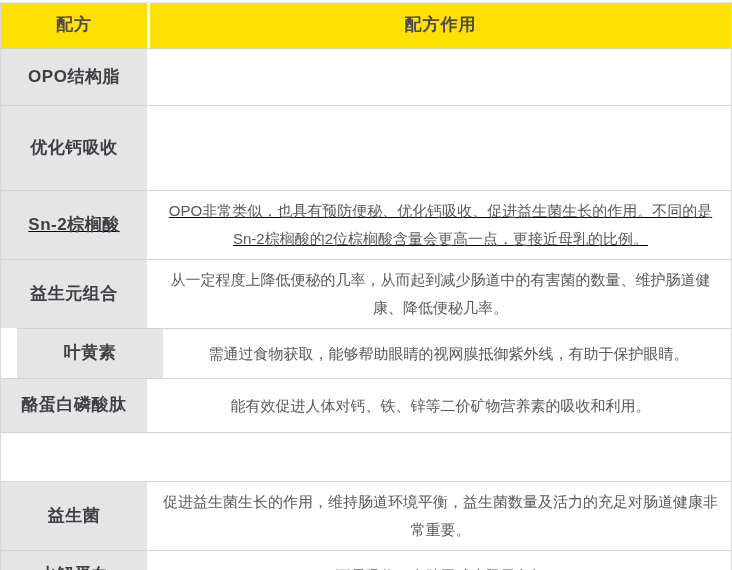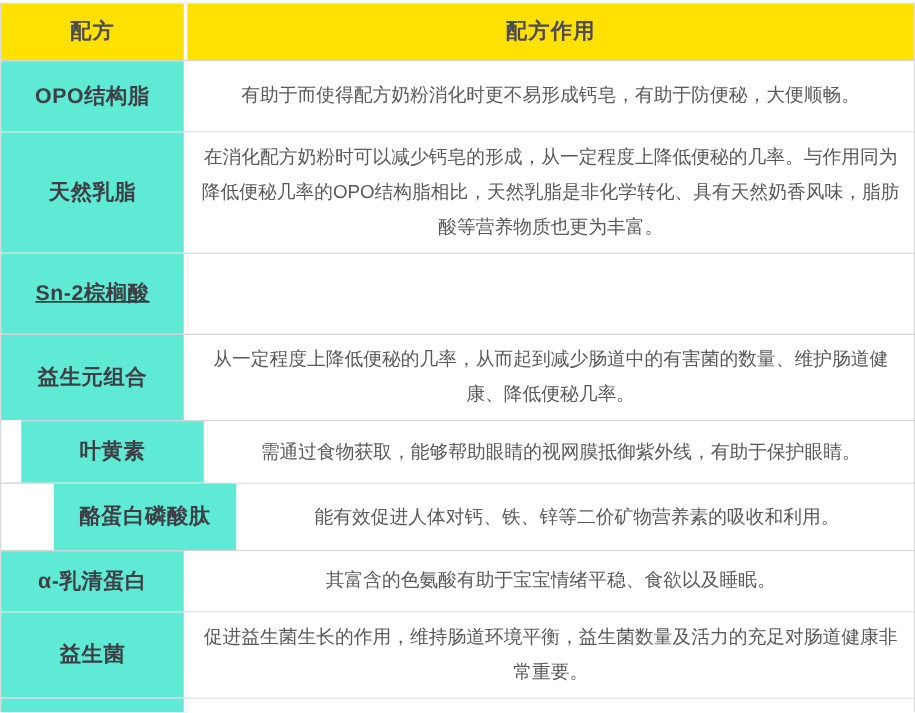--- a/index.html
+++ b/index.html
@@ -33,21 +33,21 @@
   .cell {
     box-sizing: border-box;
     display: flex;
     align-items: center;
     justify-content: center;
     text-align: center;
   }
   .name-cell {
     width: 149px;
     min-width: 149px;
-    background: #5eead4;
+    background: #e5e5e5;
     border-right: 3px solid #ffffff;
     font-size: 17px;
     font-weight: bold;
     color: #3e3e44;
     letter-spacing: 0.5px;
     line-height: 1.3;
     padding: 4px 6px;
   }
   .effect-cell {
     flex: 1;
@@ -69,61 +69,58 @@
   }
   .header-row .effect-cell {
     line-height: 1.3;
   }
   
   #rows .row:nth-child(1) { min-height: 56px; }
   #rows .row:nth-child(2) { min-height: 84px; }
   #rows .row:nth-child(3) { min-height: 64px; text-decoration: underline; }
   #rows .row:nth-child(4) { min-height: 65px; }
   #rows .row:nth-child(5) { min-height: 49px; margin-left: 16px; }
-  #rows .row:nth-child(6) { min-height: 53px; padding-left: 42px; }
+  #rows .row:nth-child(6) { min-height: 53px; }
   #rows .row:nth-child(7) { min-height: 48px; }
   #rows .row:nth-child(8) { min-height: 54px; }
   #rows .row:nth-child(9) { min-height: 49px; }
 </style>
 </head>
 <body>
 
 <div class="page">
   <div class="table">
     <div class="row header-row">
       <div class="cell name-cell header-cell">配方</div>
       <div class="cell effect-cell header-cell">配方作用</div>
     </div>
     <div id="rows">
         <div class="row">
           <div class="cell name-cell">OPO结构脂</div>
-          <div class="cell effect-cell">有助于而使得配方奶粉消化时更不易形成钙皂，有助于防便秘，大便顺畅。</div>
         </div>
         <div class="row">
-          <div class="cell name-cell">天然乳脂</div>
-          <div class="cell effect-cell">在消化配方奶粉时可以减少钙皂的形成，从一定程度上降低便秘的几率。与作用同为降低便秘几率的OPO结构脂相比，天然乳脂是非化学转化、具有天然奶香风味，脂肪酸等营养物质也更为丰富。</div>
+          <div class="cell name-cell">优化钙吸收</div>
         </div>
         <div class="row">
           <div class="cell name-cell">Sn-2棕榈酸</div>
+          <div class="cell effect-cell">OPO非常类似，也具有预防便秘、优化钙吸收、促进益生菌生长的作用。不同的是Sn-2棕榈酸的2位棕榈酸含量会更高一点，更接近母乳的比例。</div>
         </div>
         <div class="row">
           <div class="cell name-cell">益生元组合</div>
           <div class="cell effect-cell">从一定程度上降低便秘的几率，从而起到减少肠道中的有害菌的数量、维护肠道健康、降低便秘几率。</div>
         </div>
         <div class="row">
           <div class="cell name-cell">叶黄素</div>
           <div class="cell effect-cell">需通过食物获取，能够帮助眼睛的视网膜抵御紫外线，有助于保护眼睛。</div>
         </div>
         <div class="row">
           <div class="cell name-cell">酪蛋白磷酸肽</div>
           <div class="cell effect-cell">能有效促进人体对钙、铁、锌等二价矿物营养素的吸收和利用。</div>
         </div>
         <div class="row">
-          <div class="cell name-cell">α-乳清蛋白</div>
-          <div class="cell effect-cell">其富含的色氨酸有助于宝宝情绪平稳、食欲以及睡眠。</div>
         </div>
         <div class="row">
           <div class="cell name-cell">益生菌</div>
           <div class="cell effect-cell">促进益生菌生长的作用，维持肠道环境平衡，益生菌数量及活力的充足对肠道健康非常重要。</div>
         </div>
         <div class="row">
           <div class="cell name-cell">水解蛋白</div>
           <div class="cell effect-cell">更易吸收，有助于减少肠胃负担</div>
         </div>
       </div>

